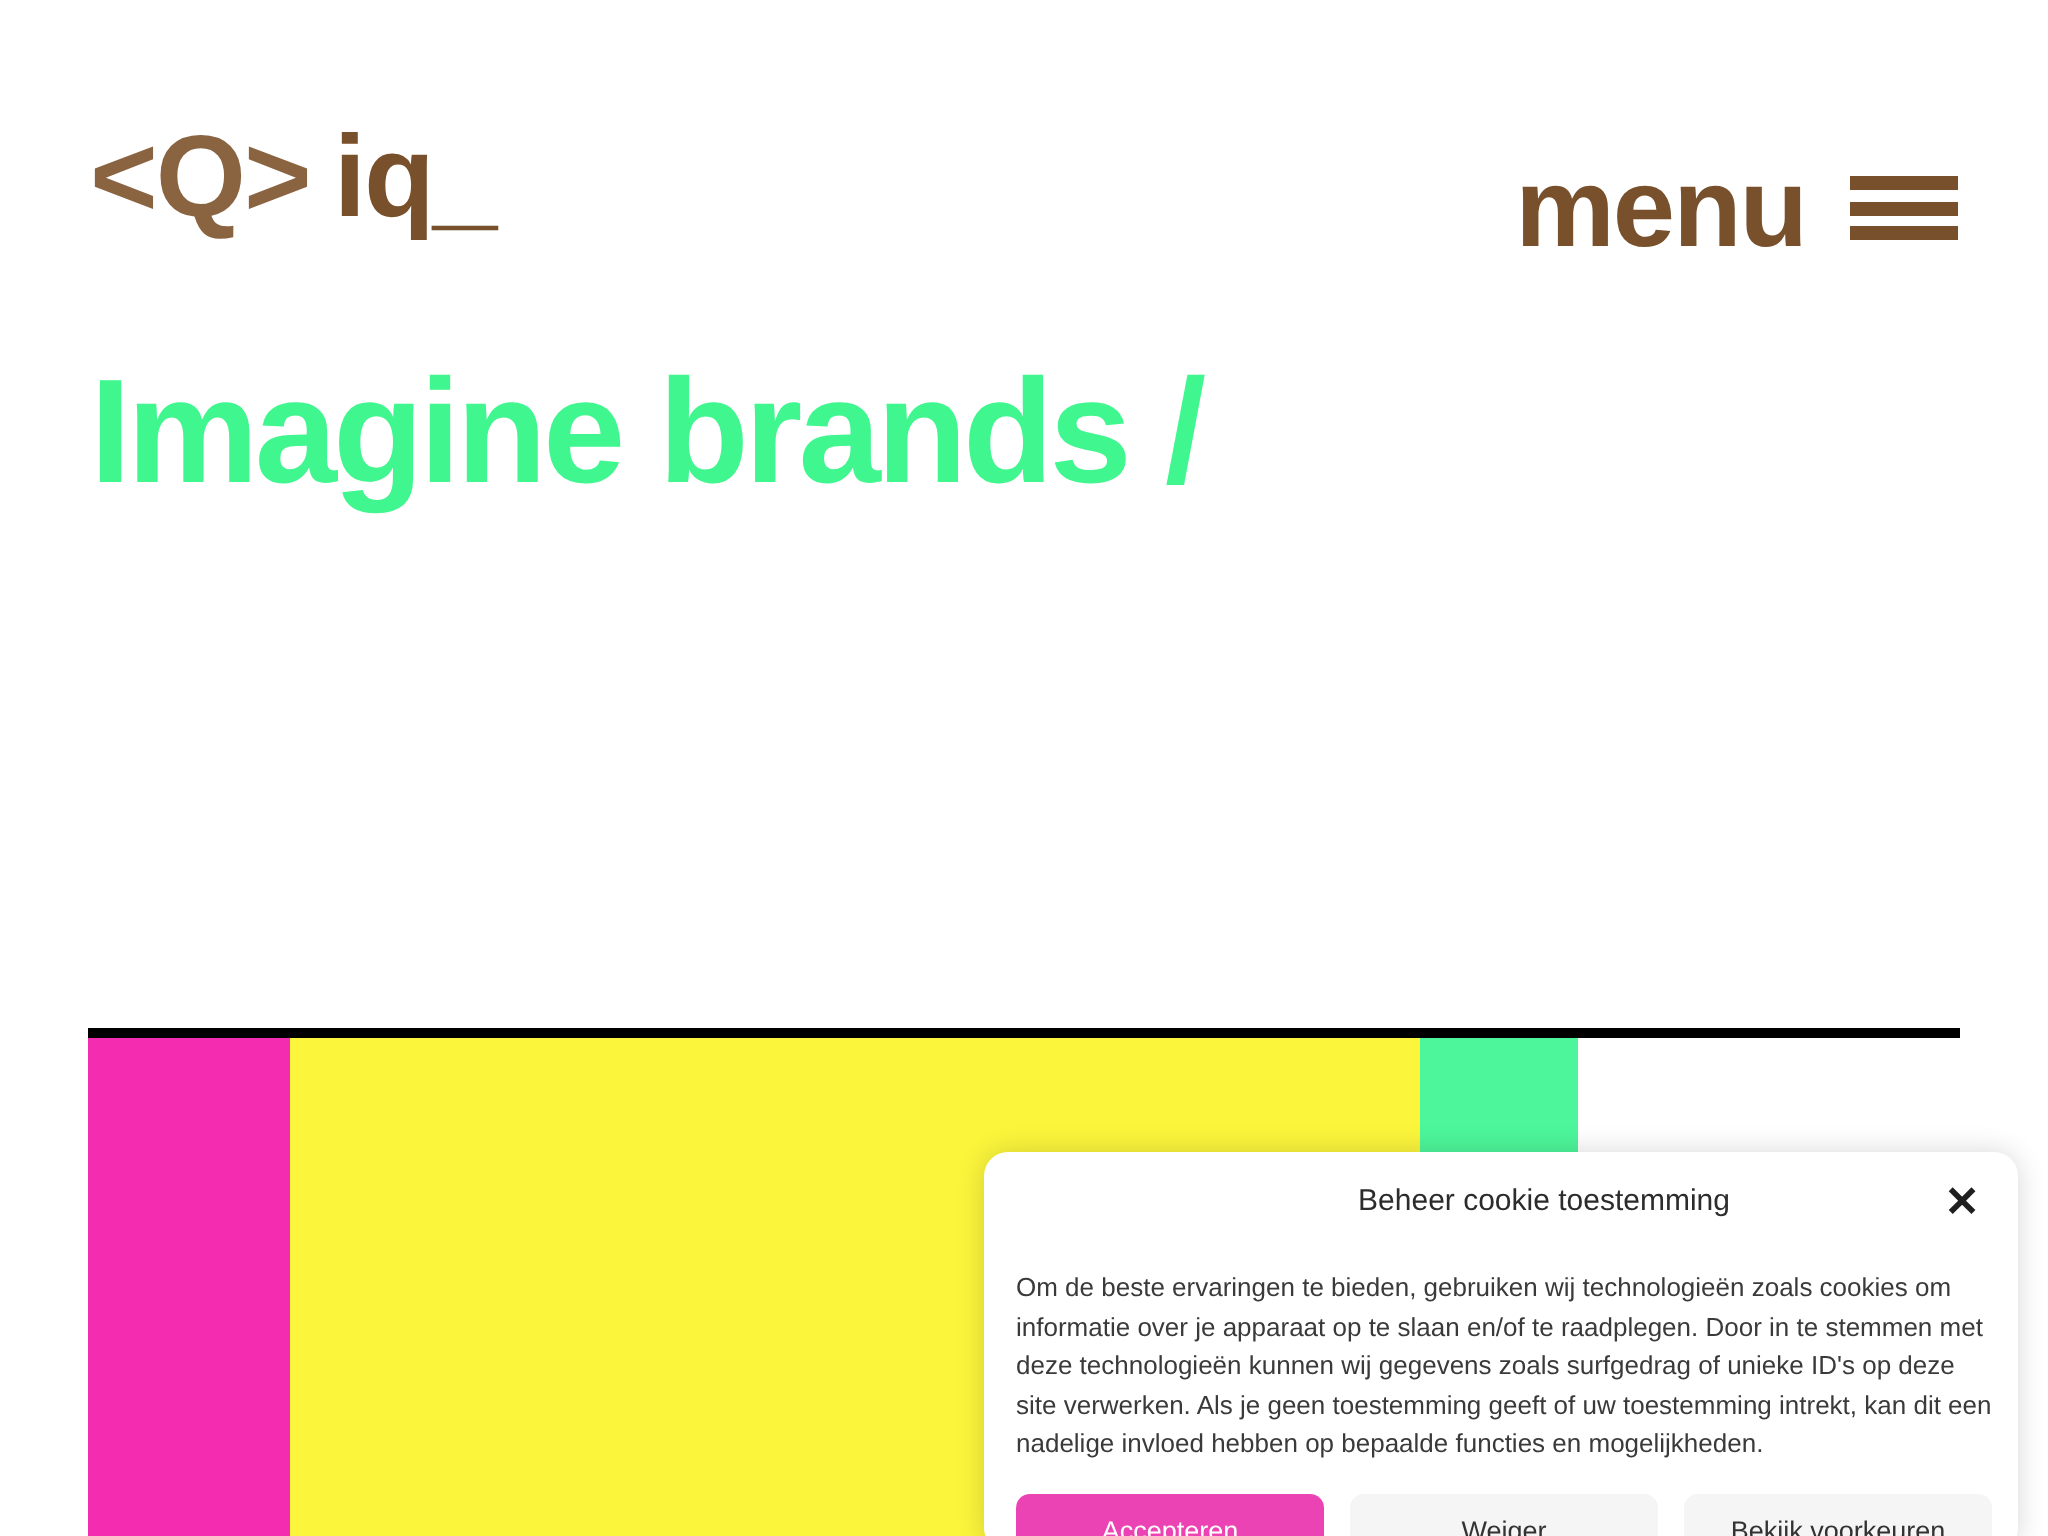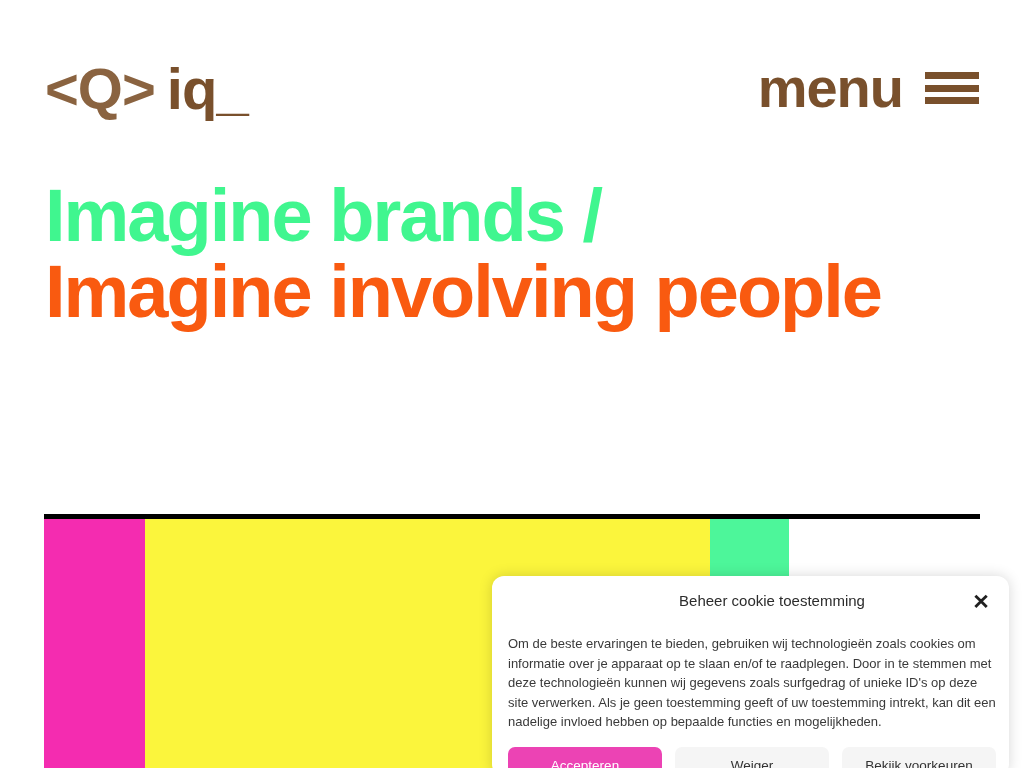--- a/index.html
+++ b/index.html
@@ -39,21 +39,21 @@
     font-family: "Liberation Sans", sans-serif;
   }
   .logo .logo-word { margin-left: 12px; }
   .logo .logo-caret {
     color: #8a6340;
   }
 
   .menu-area {
     position: absolute;
     right: 45px;
-    top: 60px;
+    top: 76px;
     display: flex;
     align-items: center;
     gap: 22px;
     cursor: pointer;
   }
   .menu-label {
     font-size: 56px;
     font-weight: 700;
     color: #79502c;
     line-height: 1;
@@ -217,21 +217,20 @@
       <span class="hamburger">
         <span></span>
         <span></span>
         <span></span>
       </span>
     </div>
   </div>
 
   <div class="hero">
     <div class="hero-line green">Imagine brands /</div>
-    <div class="hero-line orange">Imagine involving people</div>
   </div>
 
   <div class="band">
     <div class="band-rule"></div>
     <div class="band-blocks">
       <div class="blk blk-magenta"></div>
       <div class="blk blk-yellow"></div>
       <div class="blk blk-green"></div>
       <div class="blk blk-white"></div>
     </div>

